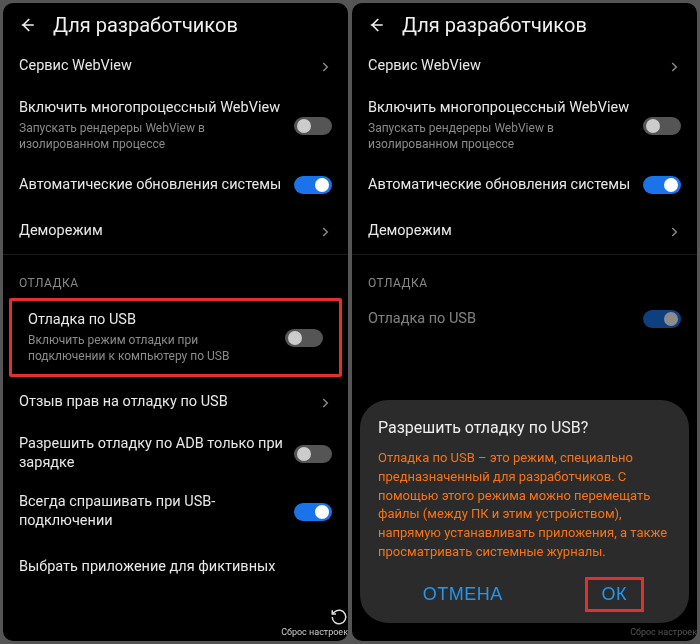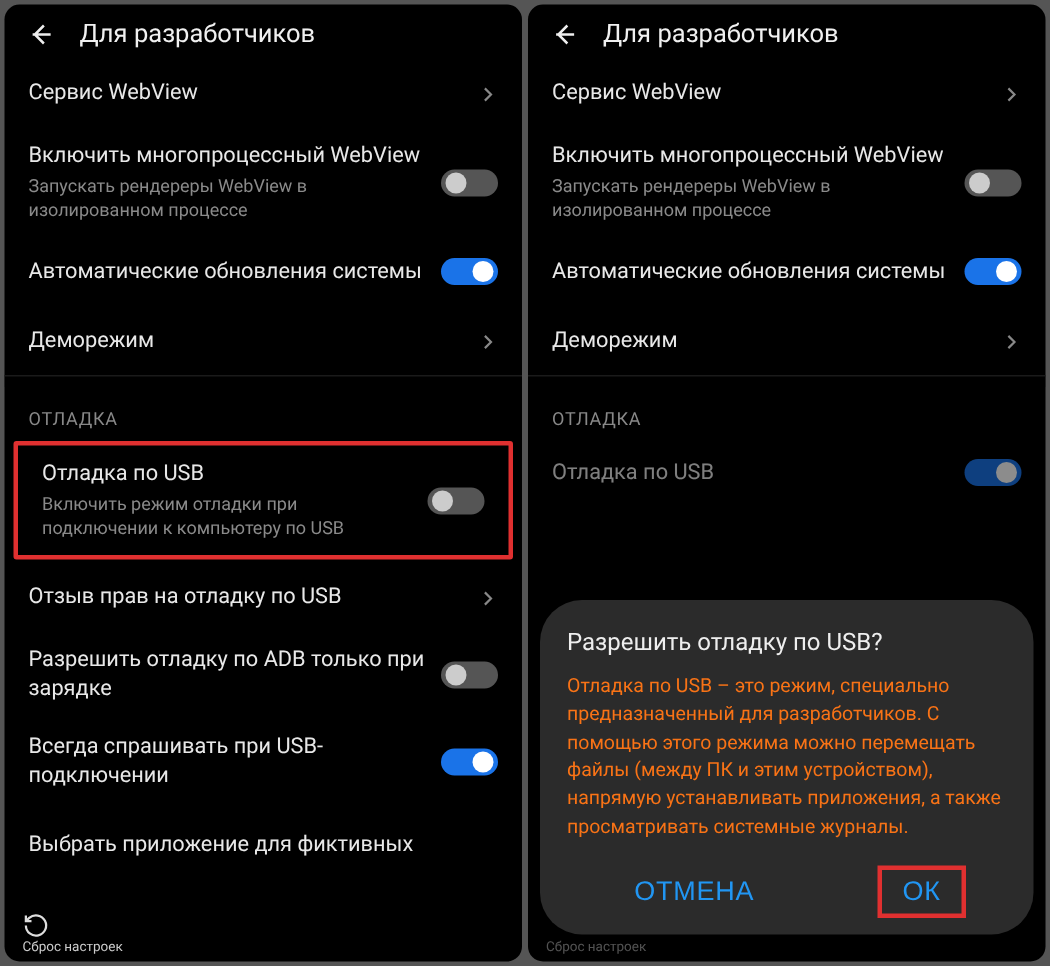--- a/index.html
+++ b/index.html
@@ -29,21 +29,21 @@
     gap: 16px;
   }
   .back-arrow {
     width: 20px; height: 20px;
     display: flex; align-items: center; justify-content: center;
     color: #eee;
   }
   .back-arrow svg { width: 18px; height: 18px; }
   .header-title {
     color: #f0f0f0;
-    font-size: 17px;
+    font-size: 20px;
     font-weight: 400;
   }
   .list {
     flex: 1;
     overflow: hidden;
     padding: 0 0 0 0;
   }
   .row {
     display: flex;
     align-items: center;
@@ -99,21 +99,21 @@
     border-top: 1px solid #1a1a1a;
   }
   .highlight-box {
     border: 3px solid #e03030;
     margin: 2px 6px;
     border-radius: 2px;
   }
   .bottom-bar {
     display: flex;
     flex-direction: column;
-    align-items: flex-start;
+    align-items: flex-end;
     padding: 6px 0 4px 0;
     gap: 1px;
     margin-left: 12px;
   }
   .reset-icon {
     width: 18px; height: 18px;
     color: #ddd;
   }
   .reset-icon svg { width: 18px; height: 18px; }
   .bottom-label {

